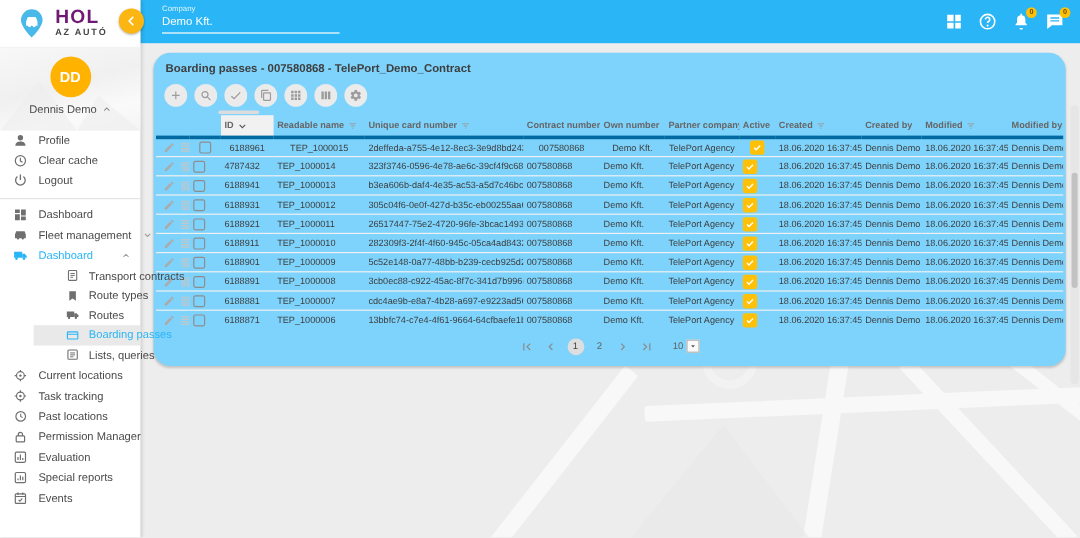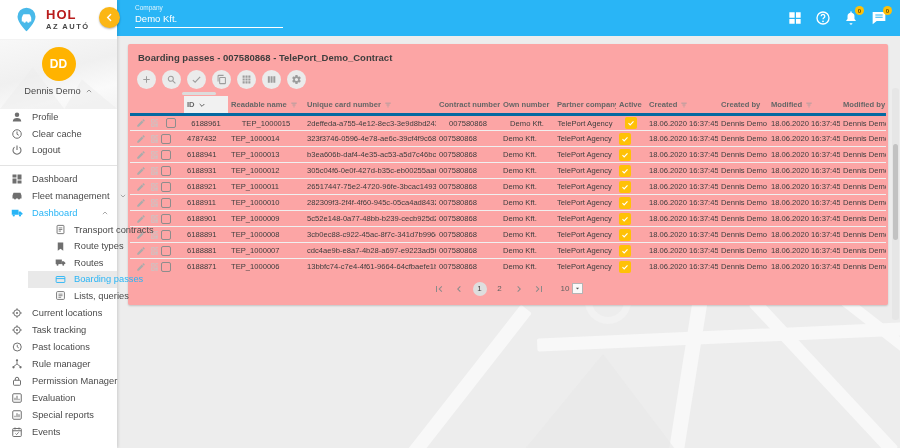--- a/index.html
+++ b/index.html
@@ -4,21 +4,21 @@
 <style>
   * { margin:0; padding:0; box-sizing:border-box; }
   html,body { width:900px; height:448px; overflow:hidden; font-family:"Liberation Sans","DejaVu Sans",sans-serif; background:#ededed; }
   .app { position:relative; width:900px; height:448px; }
 
   
   .sidebar { position:absolute; left:0; top:0; width:117px; height:448px; background:#fff; z-index:3; box-shadow:1px 0 3px rgba(0,0,0,.14); }
   .logo-row { height:40px; display:flex; align-items:center; padding-left:13px; gap:6px; border-bottom:1px solid #f3f3f3; }
   .logo-ic { width:27px; height:27px; flex:none; }
   .logo-ic svg { width:100%; height:100%; display:block; }
-  .logo-txt1 { font-size:13px; font-weight:bold; color:#b91c1c; line-height:14px; letter-spacing:1px; }
+  .logo-txt1 { font-size:16px; font-weight:bold; color:#701a75; line-height:14px; letter-spacing:1px; }
   .logo-txt2 { font-size:7.5px; font-weight:bold; color:#454545; letter-spacing:1.5px; }
   .user-block { position:relative; padding-top:7px; text-align:center; height:69px;
     background:linear-gradient(165deg,#f8f8f8 0%,#f0f0f0 45%,#fafafa 75%,#f4f4f4 100%); }
   .user-tri { position:absolute; left:0; top:20px; width:117px; height:49px; background:#ededed; opacity:.55;
     clip-path:polygon(0 100%, 28% 15%, 55% 100%, 70% 40%, 100% 100%); }
   .avatar { position:relative; width:34px; height:34px; border-radius:50%; background:#ffb300; color:#fff;
     font-size:12px; font-weight:bold; display:flex; align-items:center; justify-content:center; margin:0 auto; }
   .user-name { position:relative; margin-top:5px; font-size:9.3px; color:#4c4c4c; display:flex; align-items:center; justify-content:center; }
   .user-ch { width:8px; height:8px; color:#8a8a8a; margin-left:4px; }
   .user-ch svg { width:100%; height:100%; display:block; }
@@ -54,21 +54,21 @@
 
   
   .content { position:absolute; left:117px; top:36px; right:0; bottom:0; background:#ededed; overflow:hidden; }
   .map { position:absolute; inset:0; z-index:0; }
   .road { position:absolute; background:#f8f8f8; border-radius:2px; }
   .block-tri { position:absolute; left:408px; top:318px; width:150px; height:95px; background:#e7e7e7; opacity:.6;
     clip-path:polygon(0 100%, 100% 100%, 52% 0); }
   .ring { position:absolute; left:468px; top:242px; width:46px; height:46px; border:7px solid #f2f2f2; border-radius:50%; }
   .heart { position:absolute; left:653px; top:248px; font-size:19px; color:#e2e2e2; font-family:"DejaVu Sans",sans-serif; }
 
-  .card { position:absolute; left:11px; top:8px; width:760px; background:#fca5a5; border-radius:2px;
+  .card { position:absolute; left:11px; top:8px; width:760px; background:#7dd3fc; border-radius:14px;
     box-shadow:0 1px 2px rgba(0,0,0,.18); z-index:1; padding-top:8px; }
   .card-title { margin-left:10px; font-size:9.5px; font-weight:bold; color:#3e3e3e; }
   .toolbar { display:flex; gap:6px; margin:7px 0 2px 9px; }
   .tbtn { width:19px; height:19px; border-radius:50%; background:#ebebeb; border:none; display:flex; align-items:center; justify-content:center; cursor:pointer; }
   .tbtn-ic { width:11px; height:11px; color:#9c9c9c; }
   .tbtn-ic svg { width:100%; height:100%; display:block; }
   .hscroll { height:3px; width:34px; background:#dcdcdc; border-radius:2px; margin:3px 0 1px 54px; cursor:pointer; }
 
   table { width:756px; margin-left:2px; border-collapse:collapse; table-layout:fixed; }
   th { font-size:7.6px; color:#666; font-weight:bold; text-align:left; padding:4px 3px; white-space:nowrap; overflow:hidden; border-bottom:3px solid #0369a1; }
@@ -264,31 +264,20 @@
           <span class="mi-lb">Task tracking</span>
         </div>
         <div class="mi">
           <span class="mi-ic">
             <svg viewBox="0 0 24 24" fill="none">
               <circle cx="12.5" cy="12" r="8" stroke="currentColor" stroke-width="2"></circle>
               <path d="M12.5 7.5V12l3.2 2" stroke="currentColor" stroke-width="1.8"></path>
             </svg>
           </span>
           <span class="mi-lb">Past locations</span>
-        </div>
-        <div class="mi">
-          <span class="mi-ic">
-            <svg viewBox="0 0 24 24" fill="none">
-              <circle cx="12" cy="5" r="2.3" fill="currentColor"></circle>
-              <circle cx="5" cy="18.5" r="2.3" fill="currentColor"></circle>
-              <circle cx="19" cy="18.5" r="2.3" fill="currentColor"></circle>
-              <path d="M12 7.5V12M12 12l-6.3 4.8M12 12l6.3 4.8" stroke="currentColor" stroke-width="1.8"></path>
-            </svg>
-          </span>
-          <span class="mi-lb">Rule manager</span>
         </div>
         <div class="mi">
           <span class="mi-ic">
             <svg viewBox="0 0 24 24" fill="none">
               <rect x="5" y="10.5" width="14" height="10" rx="1.5" stroke="currentColor" stroke-width="2"></rect>
               <path d="M8.5 10.5V8a3.5 3.5 0 0 1 7 0v2.5" stroke="currentColor" stroke-width="2"></path>
             </svg>
           </span>
           <span class="mi-lb">Permission Manager</span>
         </div>

